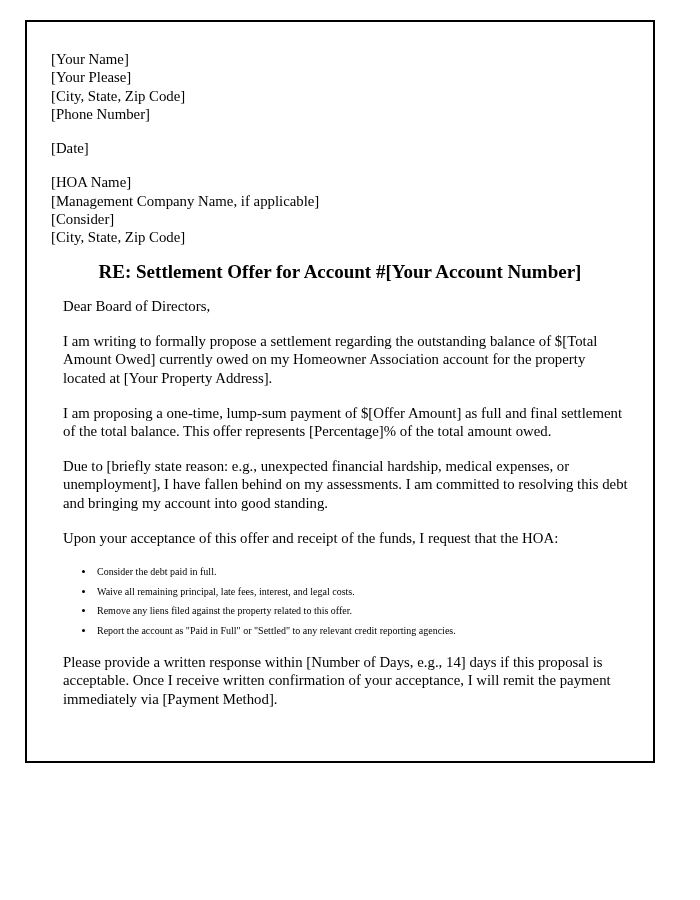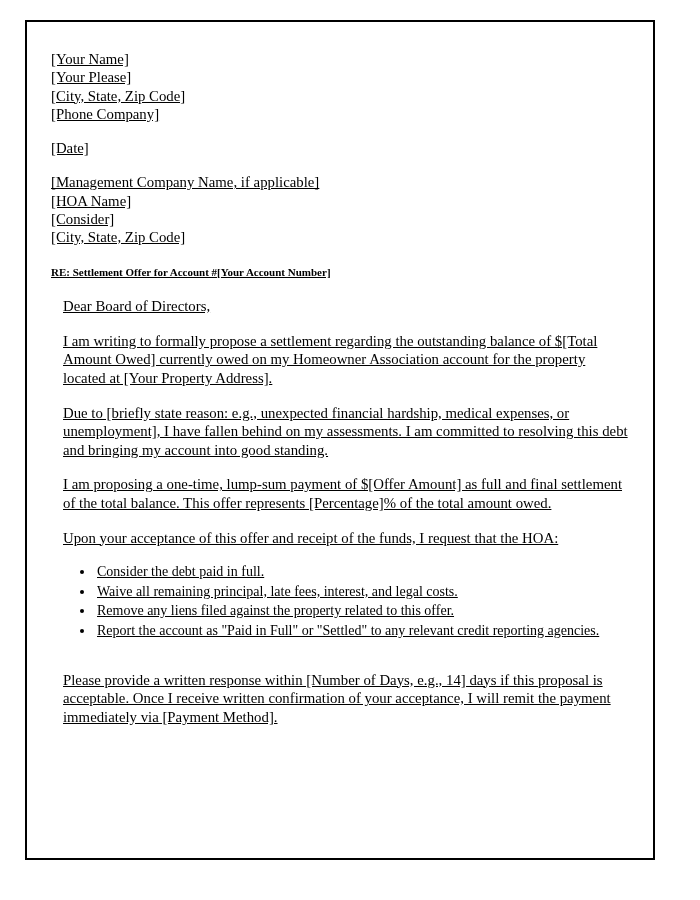--- a/index.html
+++ b/index.html
@@ -12,87 +12,87 @@
     height: 900px;
     position: relative;
     font-family: "Liberation Serif", "DejaVu Serif", serif;
     color: #000000;
   }
   .page {
     position: absolute;
     left: 25px;
     top: 20px;
     width: 630px;
-    height: 840px;
+    height: 743px;
     border: 2px solid #000000;
     box-sizing: border-box;
     padding: 28px 24px 0 24px;
     overflow: hidden;
     background: #ffffff;
-    text-decoration: underline;
   }
   .line {
     font-size: 14.8px;
     line-height: 18.3px;
   }
   .block {
     margin: 0 0 16px 0;
   }
   p.para {
     font-size: 14.8px;
     line-height: 18.6px;
     margin: 0 0 16px 12px;
   }
   .subject {
     font-weight: bold;
-    font-size: 11px;
+    font-size: 19px;
     line-height: 18.6px;
     margin: 0 0 16px 0;
+    text-align: center;
   }
   ul.request-list {
-    margin: 0 0 30px 0;
+    margin: 0 0 12px 0;
     padding-left: 44px;
-    font-size: 14px;
+    font-size: 10px;
     line-height: 18.6px;
   }
   ul.request-list li {
     margin: 0 0 1px 0;
     padding-left: 2px;
   }
 </style>
 </head>
 <body>
 
 <div class="page">
 
   <div class="block">
     <div class="line">[Your Name]</div>
     <div class="line">[Your Please]</div>
     <div class="line">[City, State, Zip Code]</div>
-    <div class="line">[Phone Company]</div>
+    <div class="line">[Phone Number]</div>
   </div>
 
   <div class="block">
     <div class="line">[Date]</div>
   </div>
 
   <div class="block">
+    <div class="line">[HOA Name]</div>
     <div class="line">[Management Company Name, if applicable]</div>
-    <div class="line">[HOA Name]</div>
     <div class="line">[Consider]</div>
     <div class="line">[City, State, Zip Code]</div>
   </div>
 
   <div class="subject">RE: Settlement Offer for Account #[Your Account Number]</div>
 
   <p class="para">Dear Board of Directors,</p>
 
   <p class="para">I am writing to formally propose a settlement regarding the outstanding balance of $[Total Amount Owed] currently owed on my Homeowner Association account for the property located at [Your Property Address].</p>
+  <p class="para">I am proposing a one-time, lump-sum payment of $[Offer Amount] as full and final settlement of the total balance. This offer represents [Percentage]% of the total amount owed.</p>
   <p class="para">Due to [briefly state reason: e.g., unexpected financial hardship, medical expenses, or unemployment], I have fallen behind on my assessments. I am committed to resolving this debt and bringing my account into good standing.</p>
-  <p class="para">I am proposing a one-time, lump-sum payment of $[Offer Amount] as full and final settlement of the total balance. This offer represents [Percentage]% of the total amount owed.</p>
   <p class="para">Upon your acceptance of this offer and receipt of the funds, I request that the HOA:</p>
 
   <ul class="request-list">
     <li>Consider the debt paid in full.</li>
     <li>Waive all remaining principal, late fees, interest, and legal costs.</li>
     <li>Remove any liens filed against the property related to this offer.</li>
     <li>Report the account as "Paid in Full" or "Settled" to any relevant credit reporting agencies.</li>
   </ul>
 
   <p class="para">Please provide a written response within [Number of Days, e.g., 14] days if this proposal is acceptable. Once I receive written confirmation of your acceptance, I will remit the payment immediately via [Payment Method].</p>

